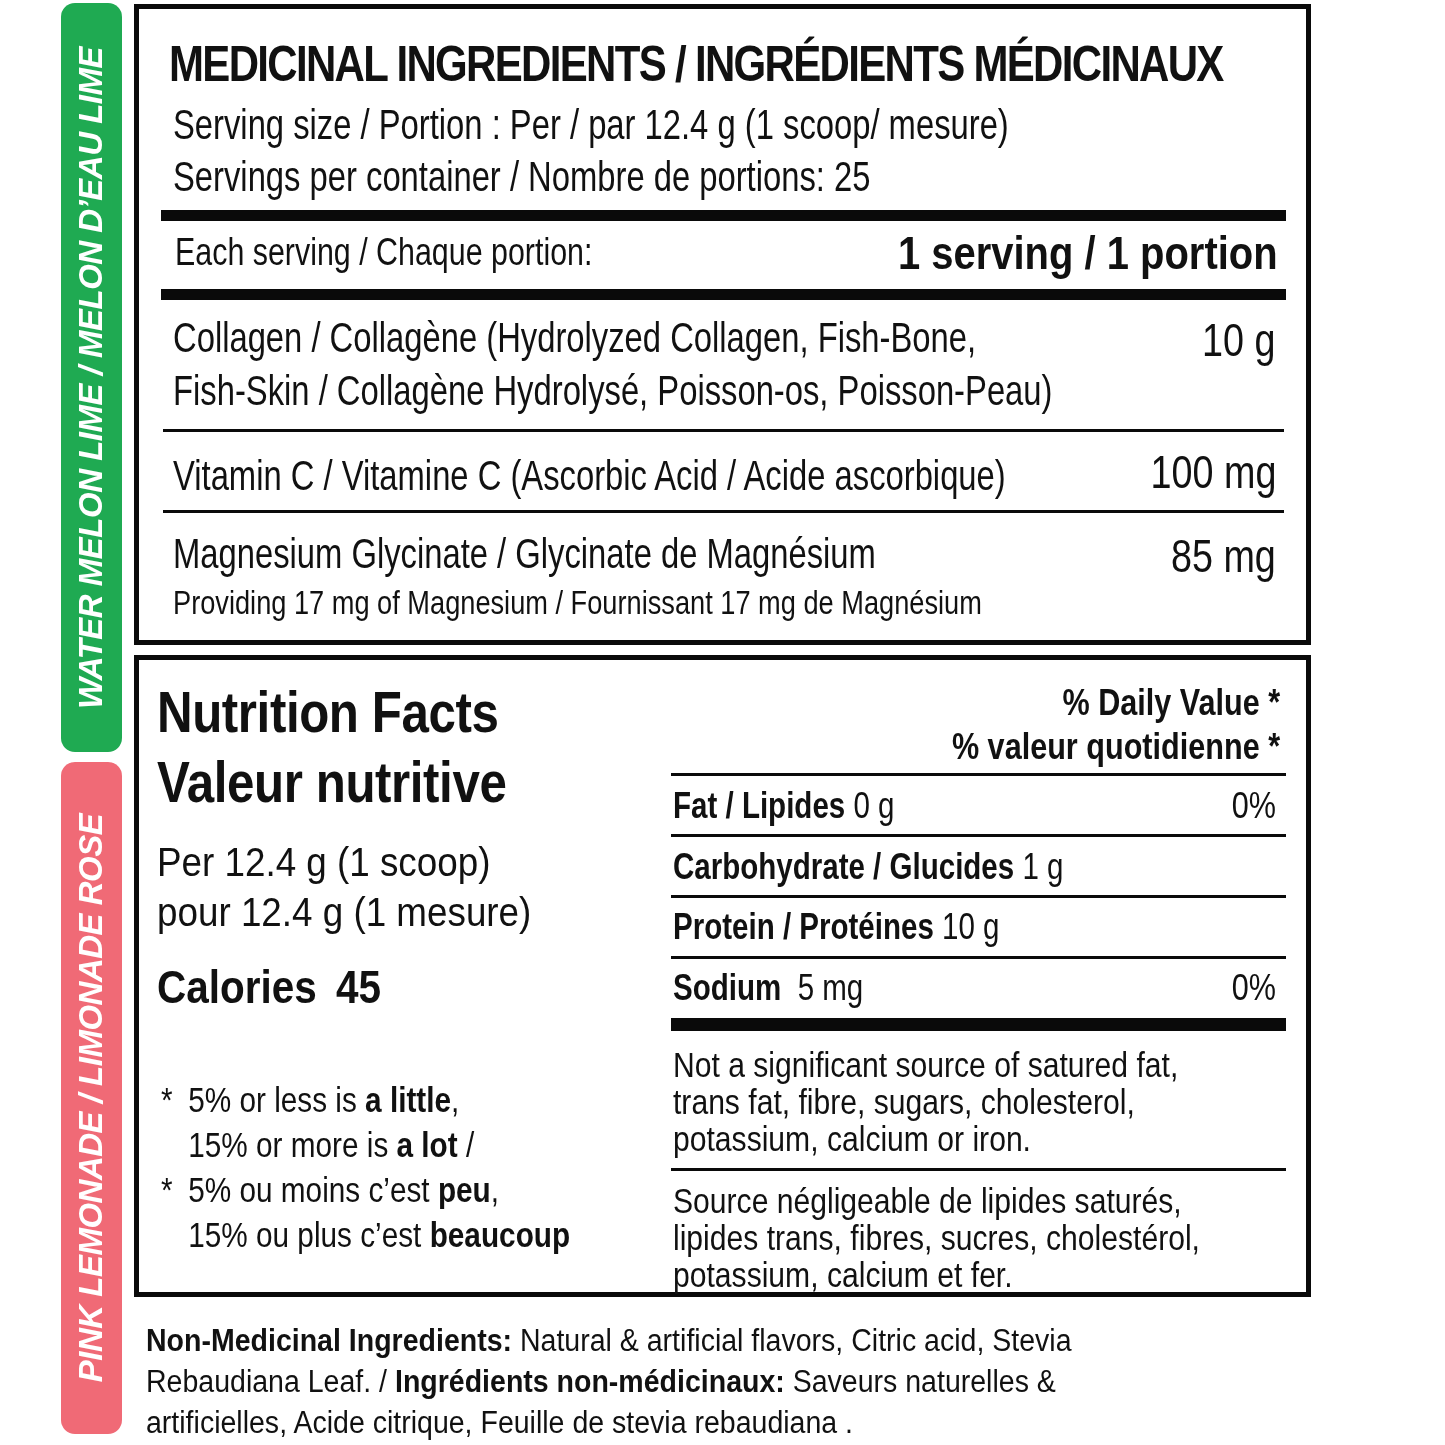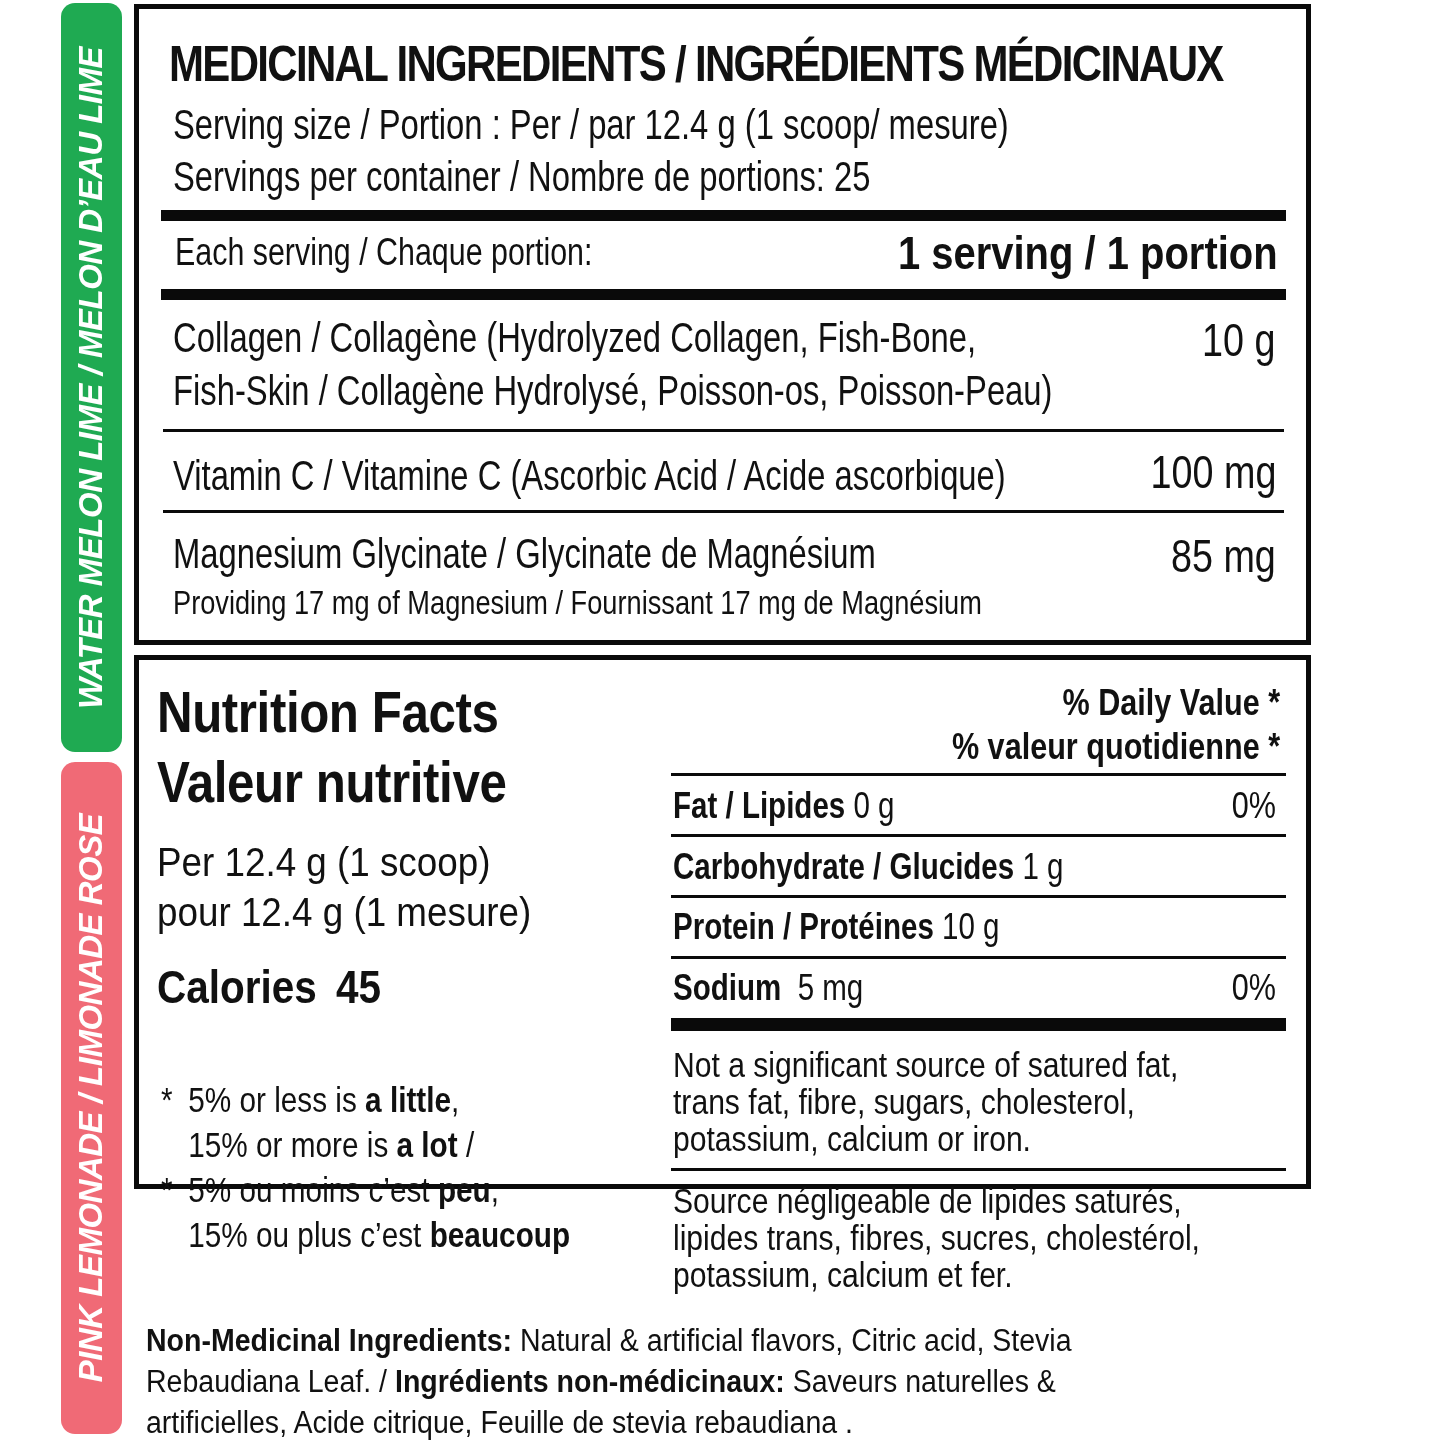--- a/index.html
+++ b/index.html
@@ -9,21 +9,21 @@
   .tab { position:absolute; left:61px; width:61px; border-radius:14px;
          display:flex; align-items:center; justify-content:center; overflow:hidden; }
   .tab-green { top:3px; height:749px; background:#1faa52; }
   .tab-pink  { top:762px; height:672px; background:#f06a76; }
   .tab-label { transform:rotate(-90deg); white-space:nowrap; color:#fff;
                font-weight:bold; font-style:italic; font-size:33px; letter-spacing:-0.5px;
                font-family:"Liberation Sans", sans-serif; transform-origin:center; }
 
   .box { position:absolute; border:5px solid #0a0a0a; background:#fff; box-sizing:border-box; }
   .box-med { left:134px; top:4px; width:1177px; height:641px; }
-  .box-nut { left:134px; top:655px; width:1177px; height:534px; }
+  .box-nut { left:134px; top:655px; width:1177px; height:642px; }
 
   
   .med-title { position:absolute; left:30px; top:26px; font-weight:bold; font-size:50px;
                letter-spacing:-2px; transform:scaleX(0.84); transform-origin:left top; white-space:nowrap; }
   .med-line { position:absolute; left:34px; font-size:42px; white-space:nowrap;
               transform:scaleX(0.78); transform-origin:left top; }
   .rule { position:absolute; background:#0a0a0a; }
   .each-label { position:absolute; left:36px; top:222px; font-size:38px; white-space:nowrap;
                 transform:scaleX(0.8); transform-origin:left top; }
   .each-value { position:absolute; right:28px; top:216px; font-size:47px; font-weight:bold;

